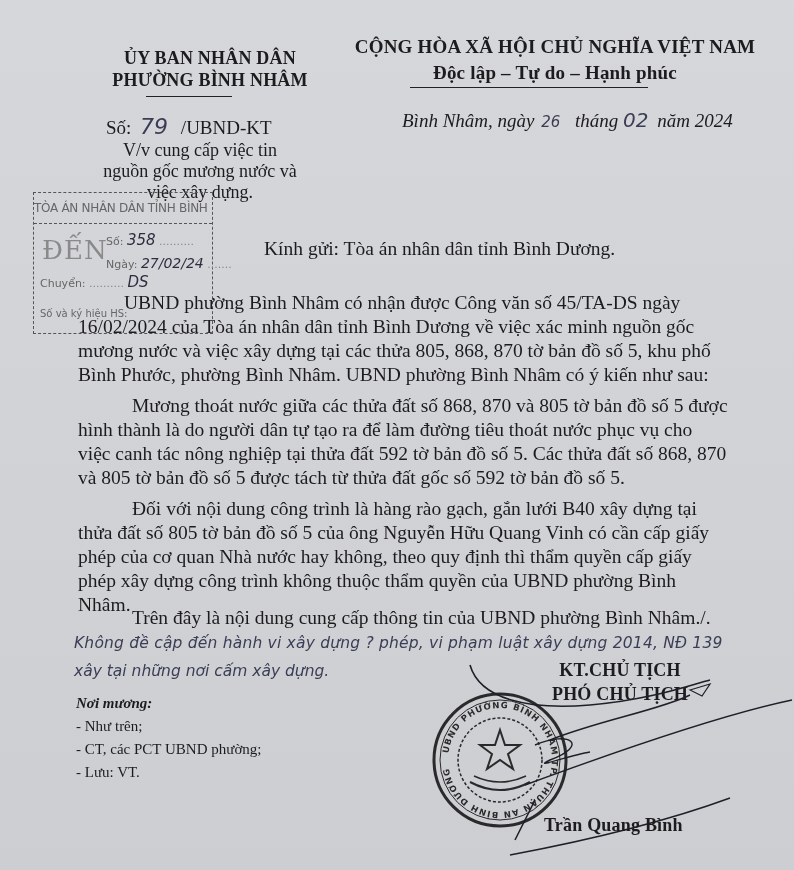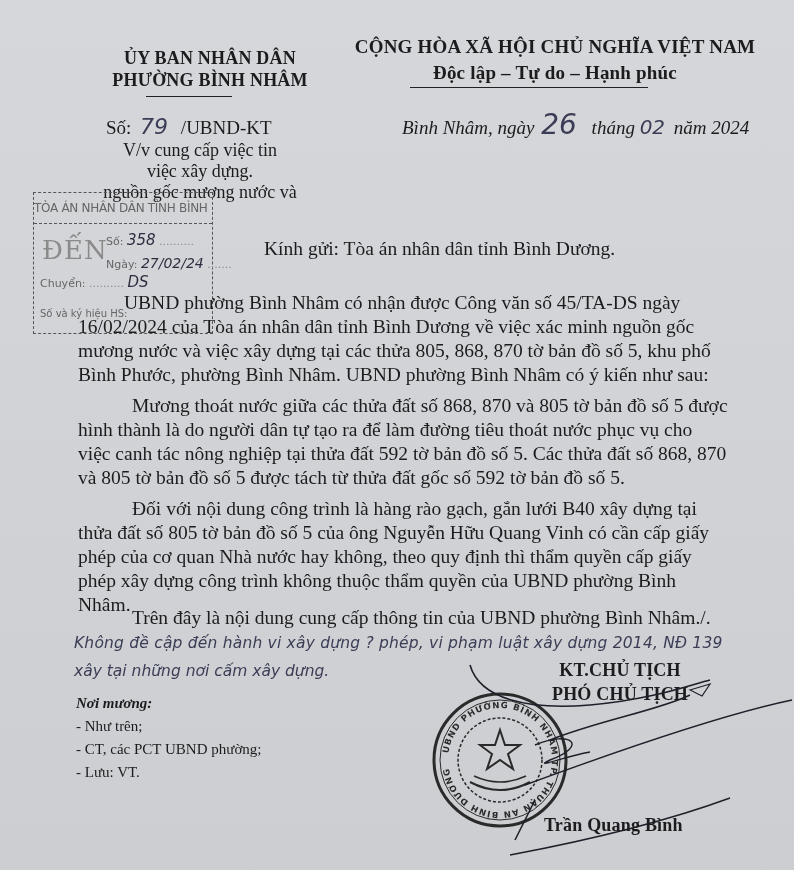--- a/index.html
+++ b/index.html
@@ -25,31 +25,31 @@
 <div class="abs hdr center" style="left:80px;top:70px;width:260px;">PHƯỜNG BÌNH NHÂM</div>
 <div class="rule" style="left:146px;top:96px;width:86px;"></div>
 
 <div class="abs" style="left:106px;top:114px;font-size:19px;white-space:nowrap;">
   <span>Số:</span>
   <span class="hand" style="font-size:22px;margin:0 8px 0 4px;">79</span>
   <span>/UBND-KT</span>
 </div>
 <div class="abs center" style="left:80px;top:140px;width:240px;font-size:18px;line-height:21px;">
   <div>V/v cung cấp việc tin</div>
+  <div>nguồn gốc mương nước và</div>
   <div>việc xây dựng.</div>
-  <div>nguồn gốc mương nước và</div>
 </div>
 
 <div class="abs hdr center" style="left:340px;top:36px;width:430px;font-size:19px;">CỘNG HÒA XÃ HỘI CHỦ NGHĨA VIỆT NAM</div>
 <div class="abs hdr center" style="left:340px;top:62px;width:430px;font-size:19px;">Độc lập – Tự do – Hạnh phúc</div>
 <div class="rule" style="left:410px;top:87px;width:238px;"></div>
 
 <div class="abs italic" style="left:402px;top:108px;font-size:19px;white-space:nowrap;">
   <span>Bình Nhâm, ngày</span>
-  <span class="hand" style="font-size:28px;margin:4px 10px 0 2px;">26</span>
+  <span class="hand" style="font-size:15px;margin:4px 10px 0 2px;">26</span>
   <span>tháng</span>
   <span class="hand" style="font-size:20px;margin:0 4px 0 0;">02</span>
   <span>năm 2024</span>
 </div>
 
 <div class="stampbox" style="left:33px;top:192px;width:178px;height:140px;">
   <div style="border-bottom:1.5px dashed #555;height:30px;font-size:12px;line-height:30px;text-align:left;letter-spacing:-0.3px;white-space:nowrap;overflow:hidden;">TÒA ÁN NHÂN DÂN TỈNH BÌNH DƯƠNG</div>
   <div class="abs" style="left:8px;top:42px;font-size:26px;font-family:'DejaVu Serif',serif;color:#8a8a8a;letter-spacing:1px;">ĐẾN</div>
   <div class="abs small" style="left:72px;top:38px;font-size:11px;white-space:nowrap;">
     <span>Số:</span>

